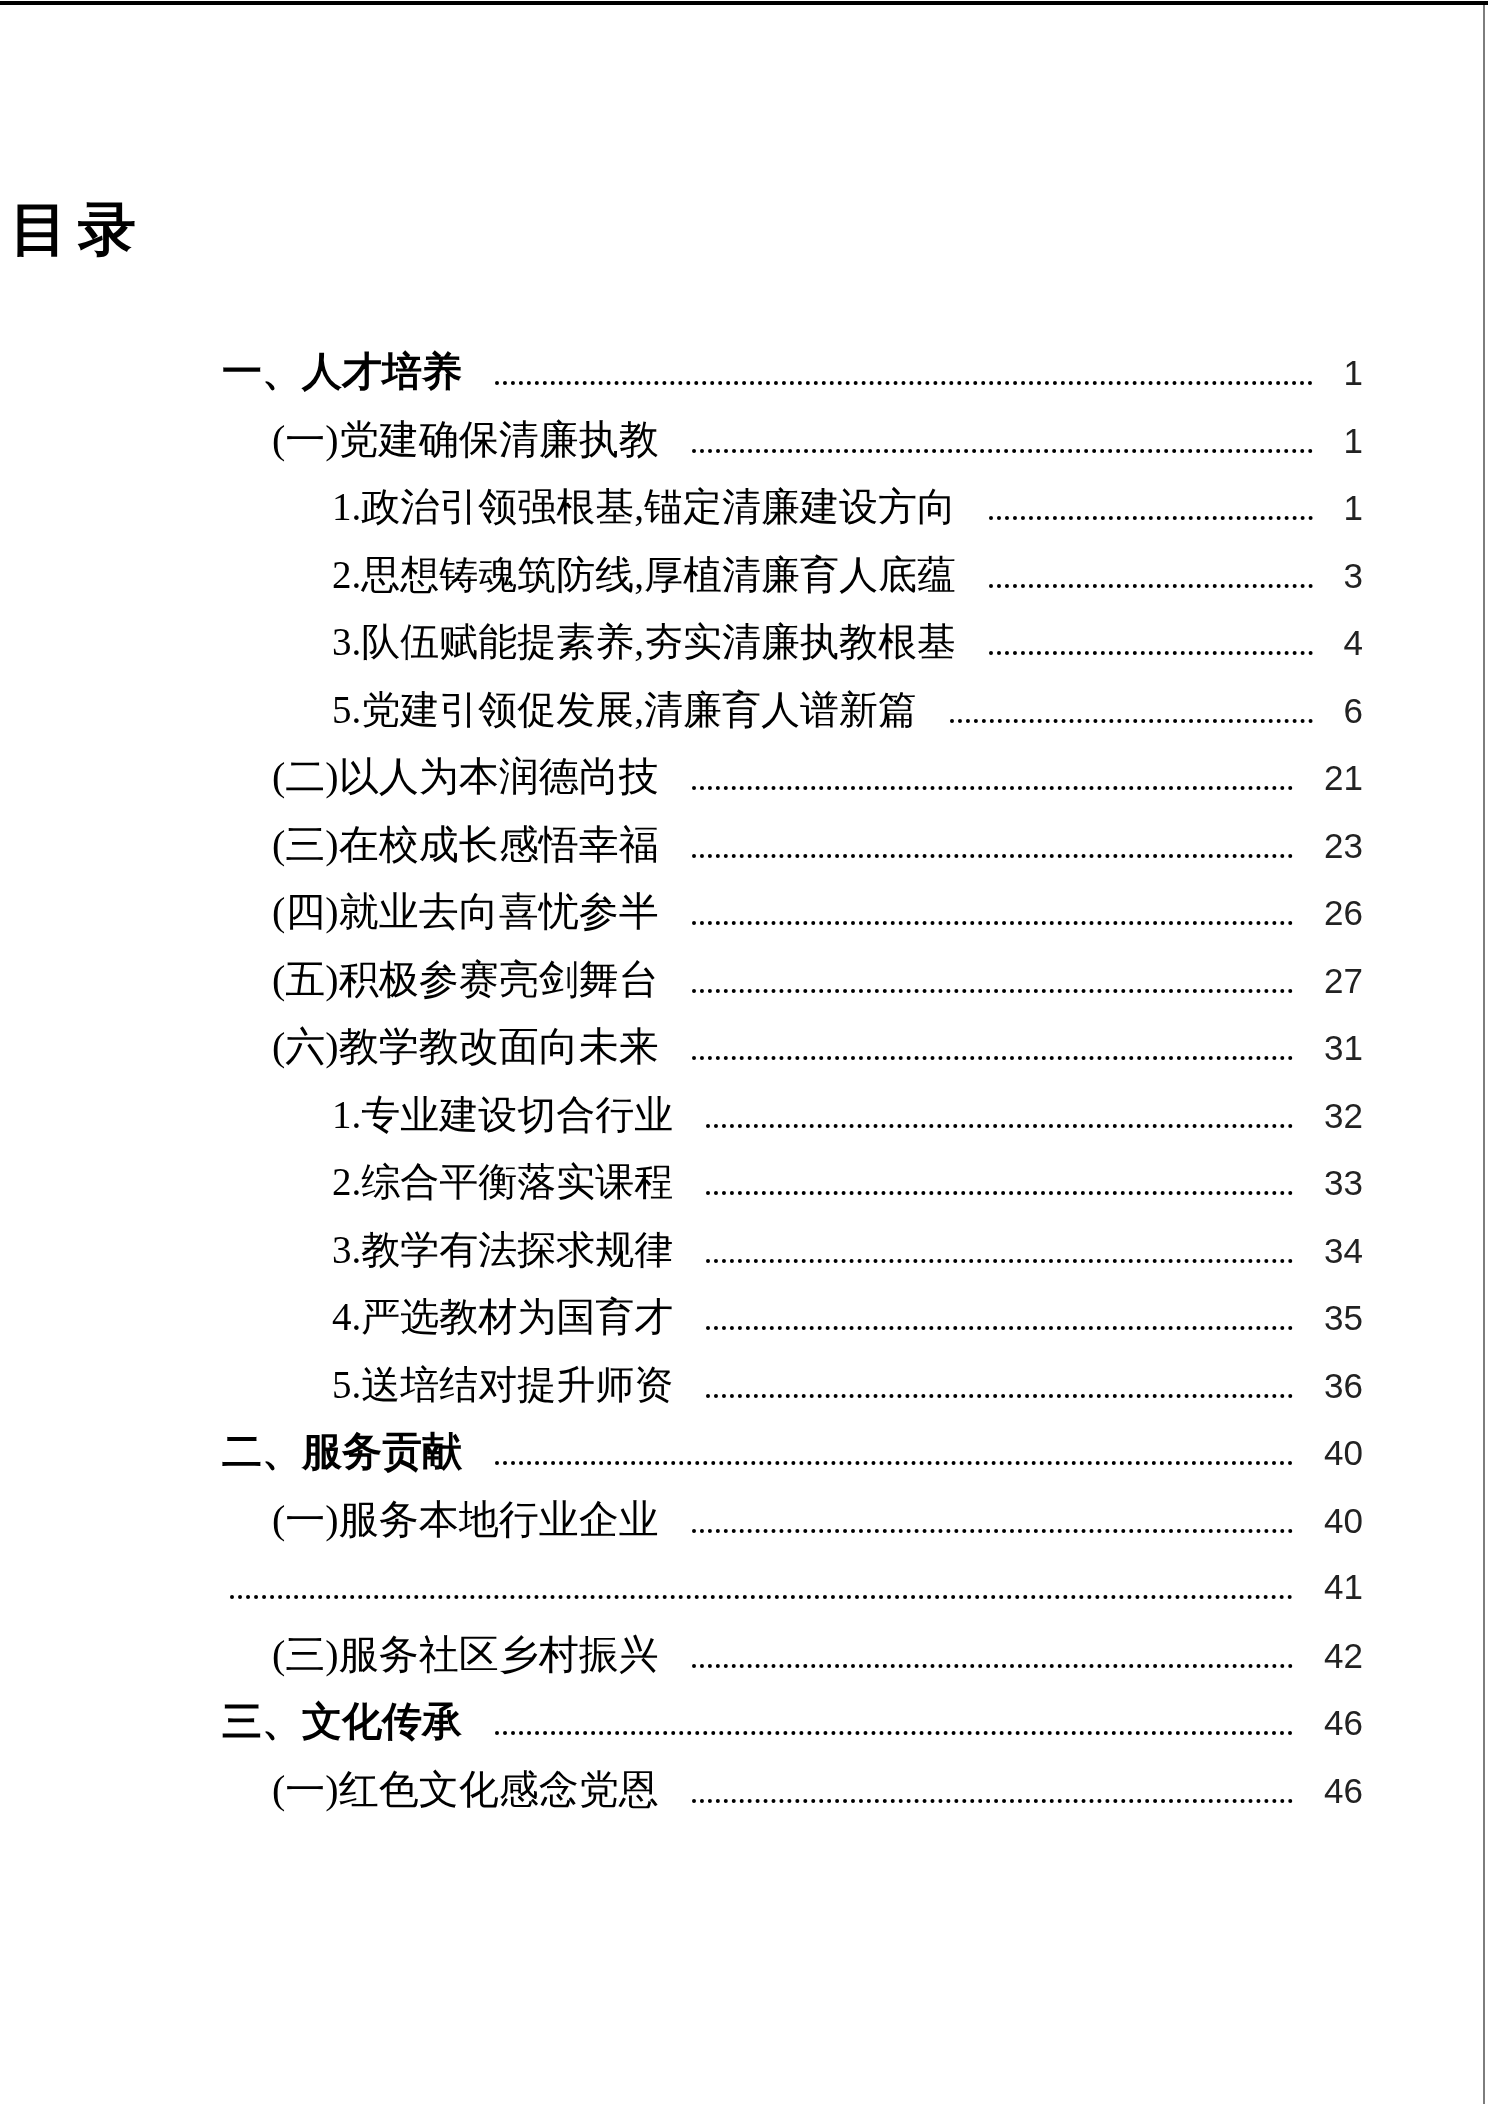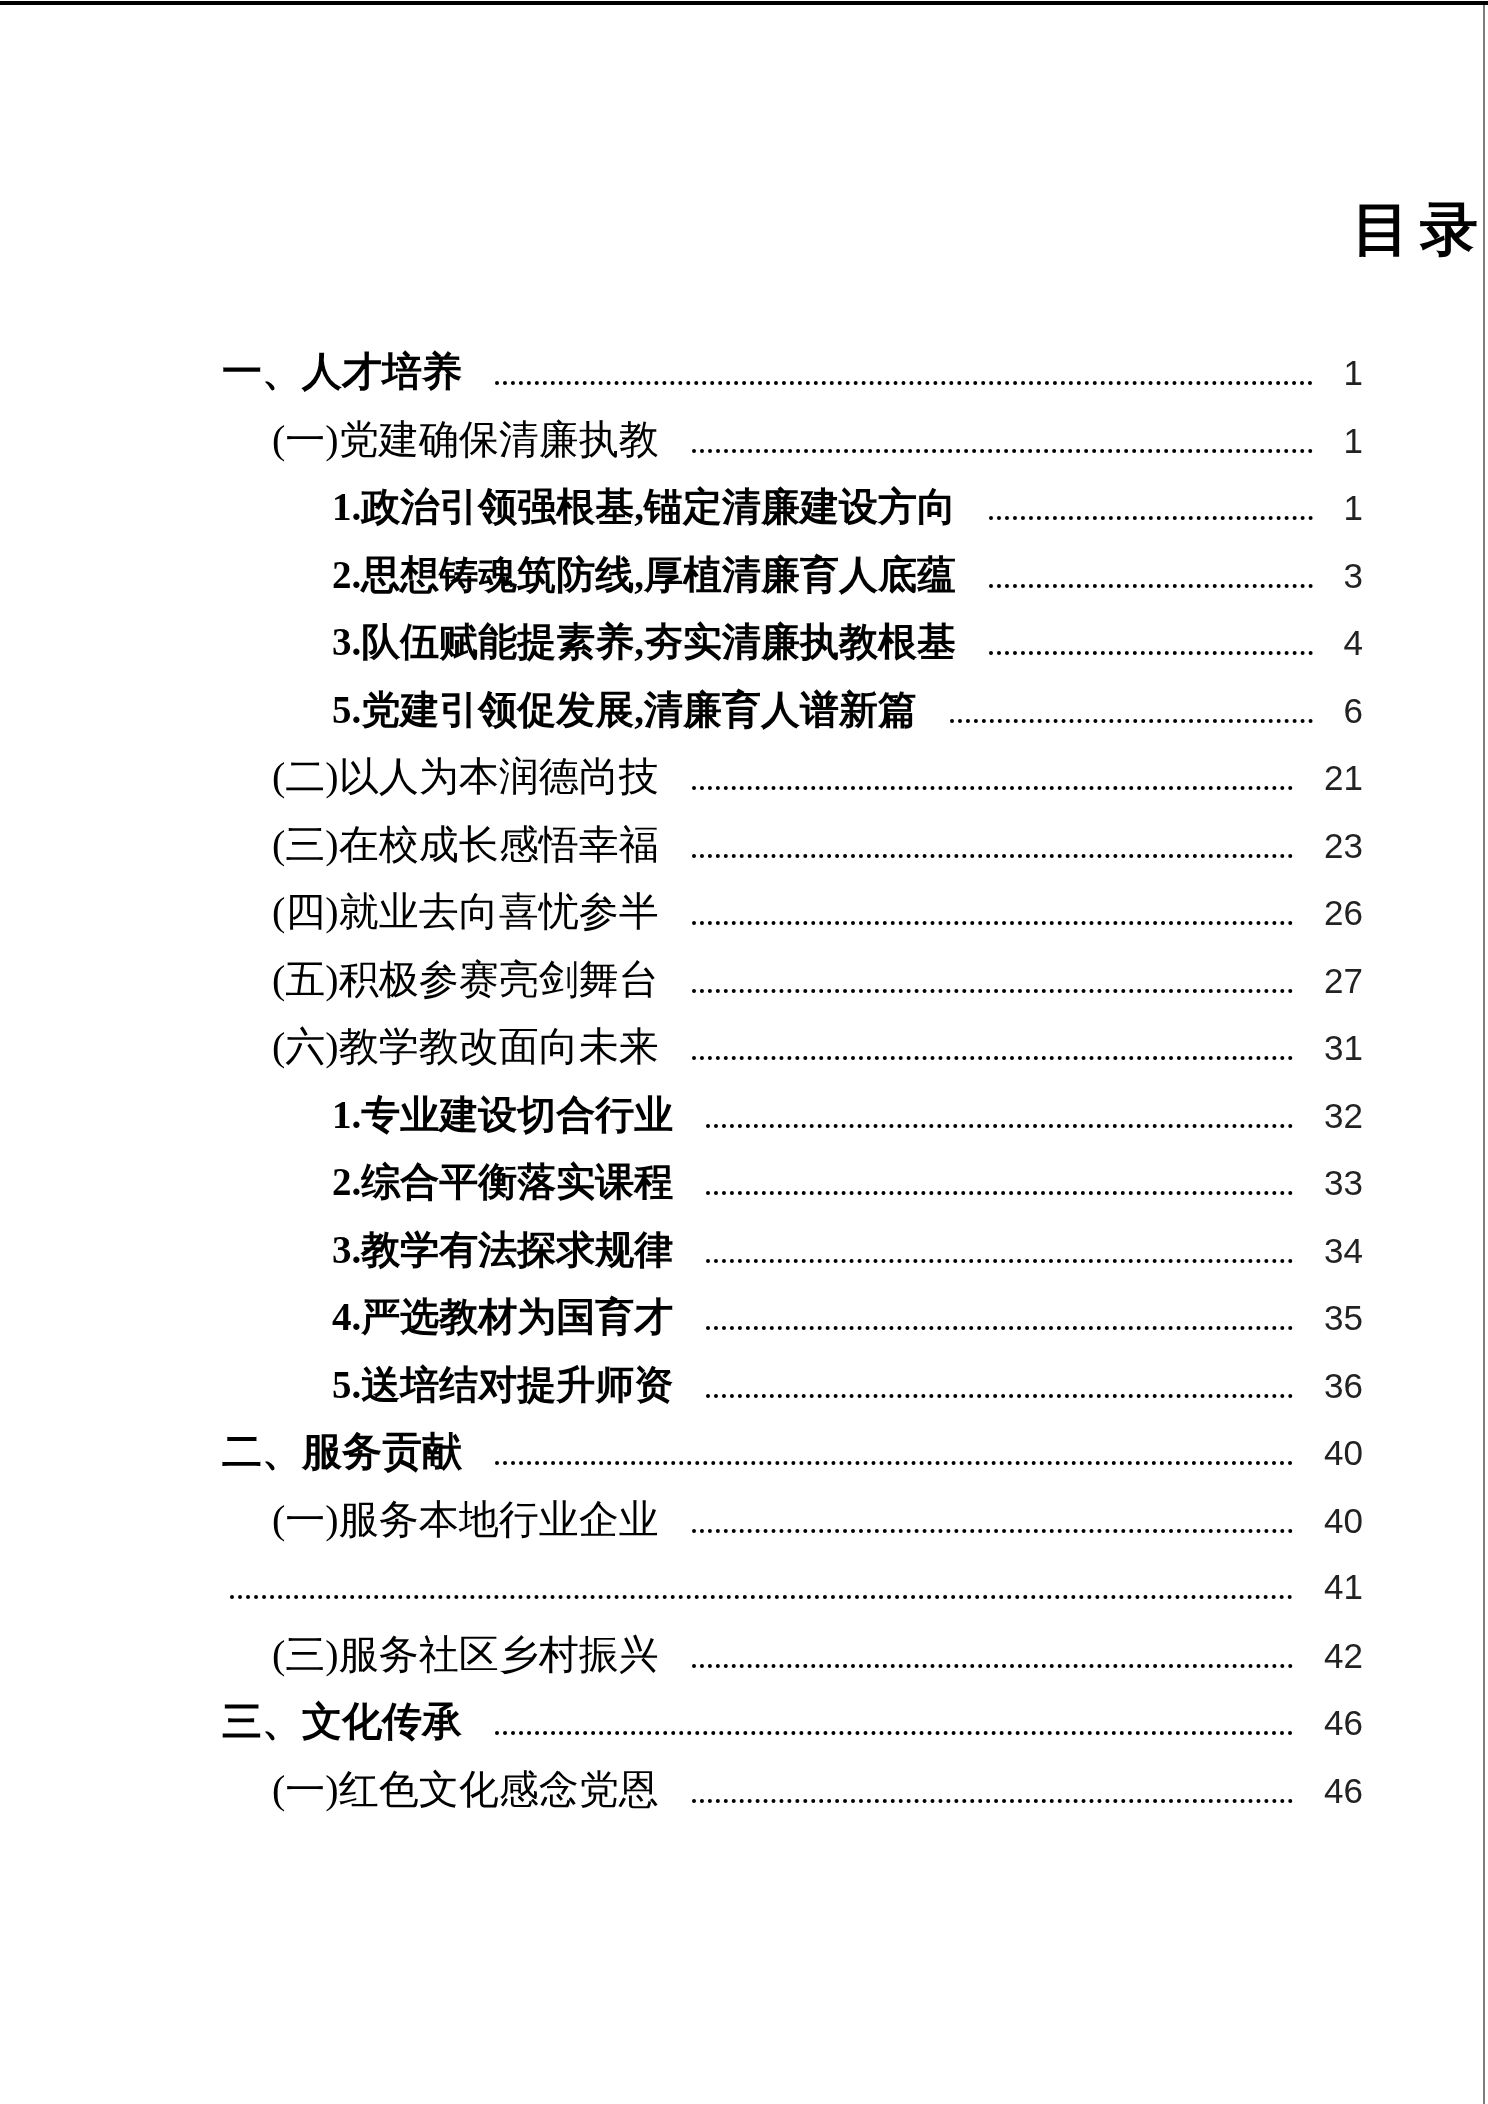--- a/index.html
+++ b/index.html
@@ -21,21 +21,21 @@
     position:absolute;top:1px;left:0;width:100%;height:4px;
     background:var(--top-bar);
   }
   .edge-line{
     position:absolute;top:5px;bottom:0;left:1483px;width:2px;
     background:var(--edge-line);
   }
   .doc-title{
     margin:0;
     padding-top:198px;
-    text-align:right;
+    text-align:left;
     font-family:"Liberation Serif","DejaVu Serif",serif;
     font-weight:bold;
     font-size:58px;
     line-height:64px;
     letter-spacing:10px;
     text-indent:10px; 
   }
   .toc{
     margin-top:76px;
     margin-left:222px;
@@ -78,21 +78,21 @@
   .row.level-2 .label{
     margin-left:50px;
     font-family:"Liberation Serif","DejaVu Serif",serif;
     font-weight:normal;
     font-size:40px;
   }
   
   .row.level-3 .label{
     margin-left:110px;
     font-family:"Liberation Serif","DejaVu Serif",serif;
-    font-weight:bold;
+    font-weight:normal;
     font-size:39px;
   }
 </style>
 </head>
 <body>
 
 <div class="top-bar"></div>
 <div class="edge-line"></div>
 
 <h1 class="doc-title">目录</h1>

